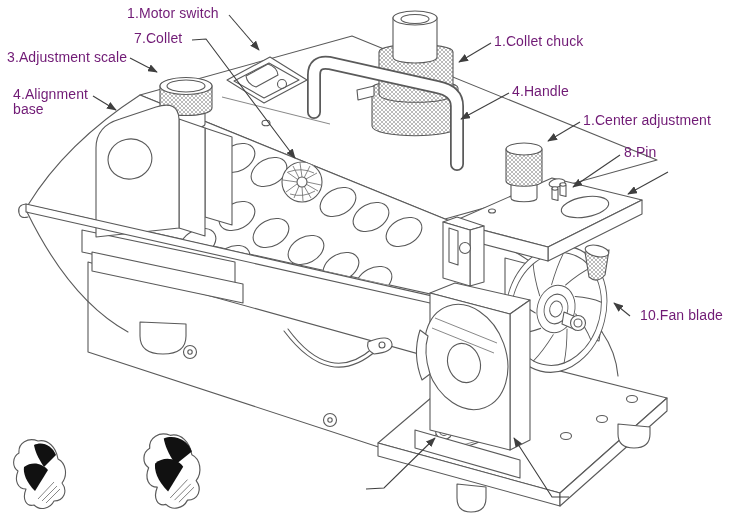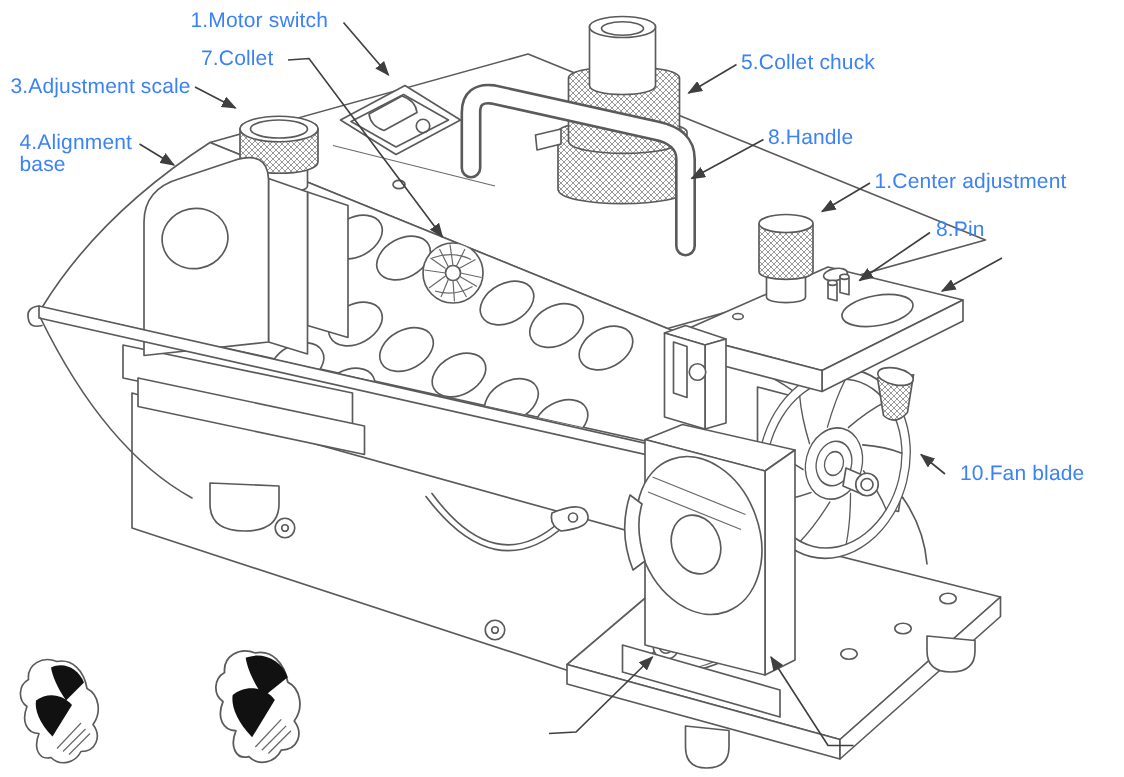--- a/index.html
+++ b/index.html
@@ -1,19 +1,19 @@
 <!DOCTYPE html>
 <html><head>
 <meta charset="utf-8">
 <style>
   html,body{margin:0;padding:0;background:#fff;}
   .stage{position:relative;width:749px;height:518px;background:#ffffff;overflow:hidden;
          font-family:"Liberation Sans", sans-serif;}
   .stage svg{position:absolute;left:0;top:0;}
-  .lbl{position:absolute;font-size:14px;line-height:15px;color:#3b82f6;
+  .lbl{position:absolute;font-size:14px;line-height:15px;color:#701a75;
        white-space:nowrap;letter-spacing:.1px;}
   .ln  {stroke:#5a5a5a;stroke-width:1.1;fill:none;stroke-linejoin:round;stroke-linecap:round;}
   .fw  {stroke:#5a5a5a;stroke-width:1.1;fill:#ffffff;stroke-linejoin:round;}
   .kn  {stroke:#5a5a5a;stroke-width:1.1;fill:url(#knurl);}
   .thin{stroke:#6a6a6a;stroke-width:.8;fill:none;}
   .leader{stroke:#3f3f3f;stroke-width:1.1;fill:none;}
   .blk {fill:#111;stroke:none;}
 </style>
 </head>
 <body>
@@ -236,19 +236,19 @@
   </g>
 </svg>
 
 <div class="lbl" style="left:127px;top:6px">1.Motor switch</div>
 <div class="lbl" style="left:134px;top:31px">7.Collet</div>
 <div class="lbl" style="left:7px;top:50px">3.Adjustment scale</div>
 <div class="lbl" style="left:13px;top:87px">
   <div>4.Alignment</div>
   <div>base</div>
 </div>
-<div class="lbl" style="left:494px;top:34px">5.Collet chuck</div>
-<div class="lbl" style="left:512px;top:84px">8.Handle</div>
+<div class="lbl" style="left:494px;top:34px">1.Collet chuck</div>
+<div class="lbl" style="left:512px;top:84px">4.Handle</div>
 <div class="lbl" style="left:583px;top:113px">1.Center adjustment</div>
 <div class="lbl" style="left:624px;top:145px">8.Pin</div>
 <div class="lbl" style="left:640px;top:308px">10.Fan blade</div>
 
 </div>
 
 </body></html>

